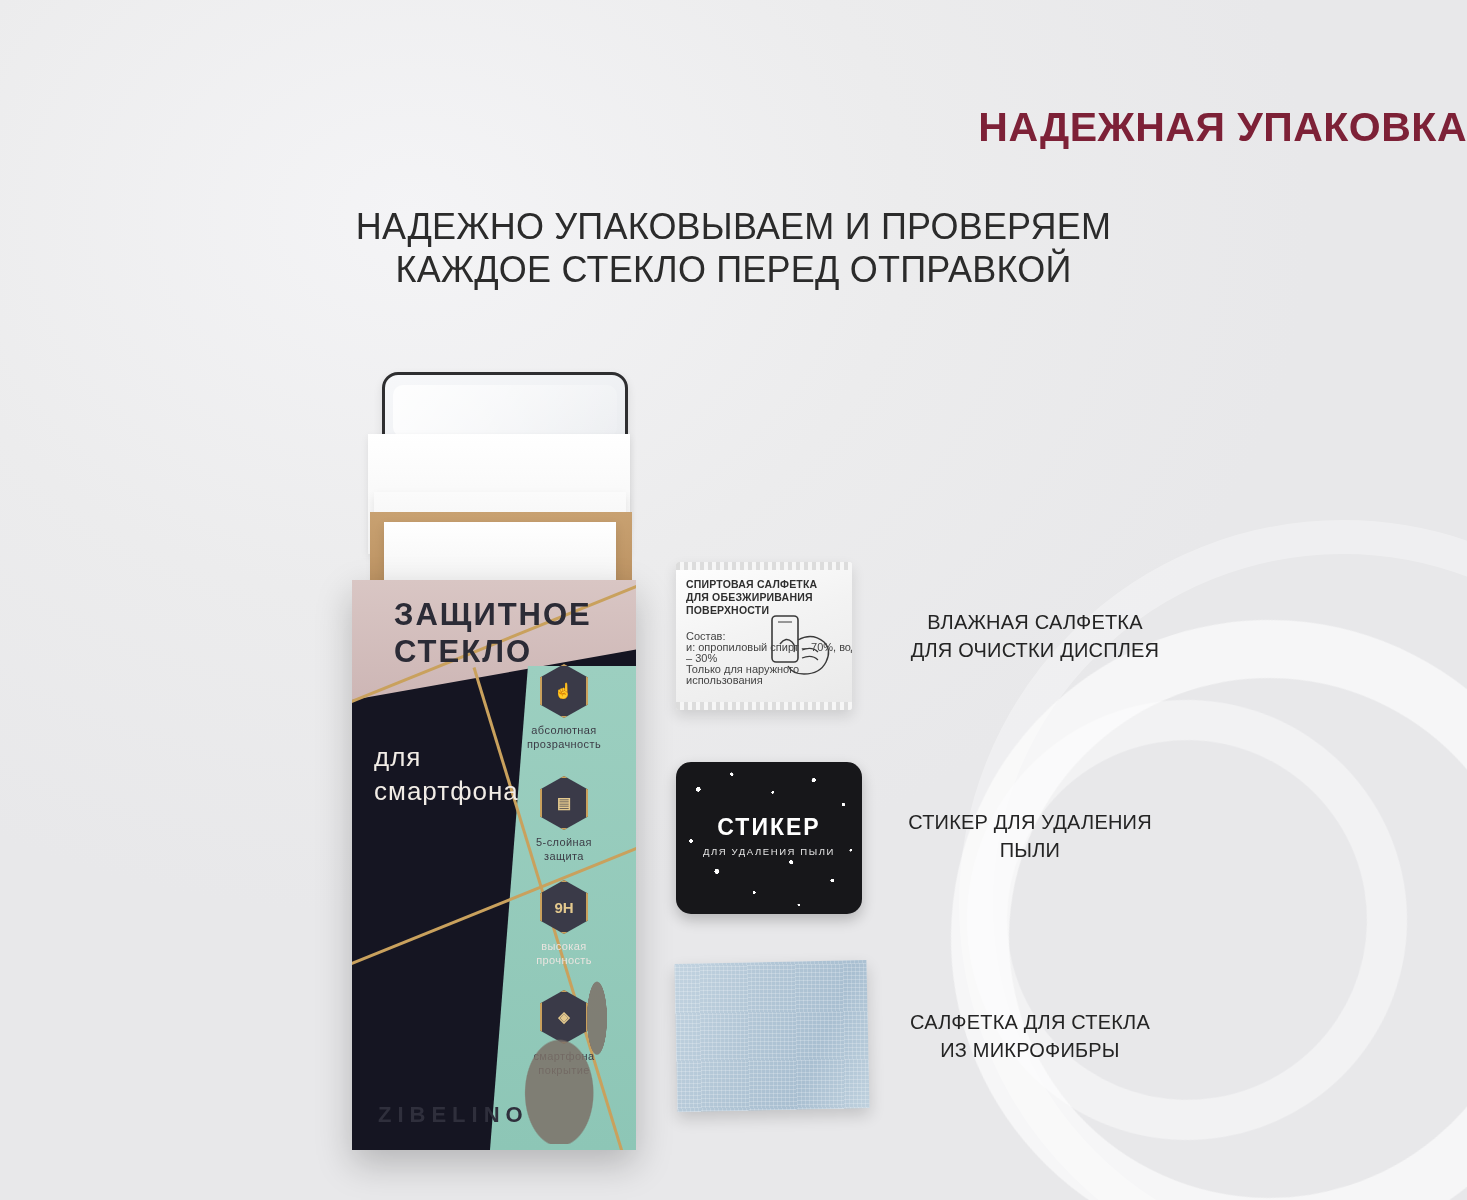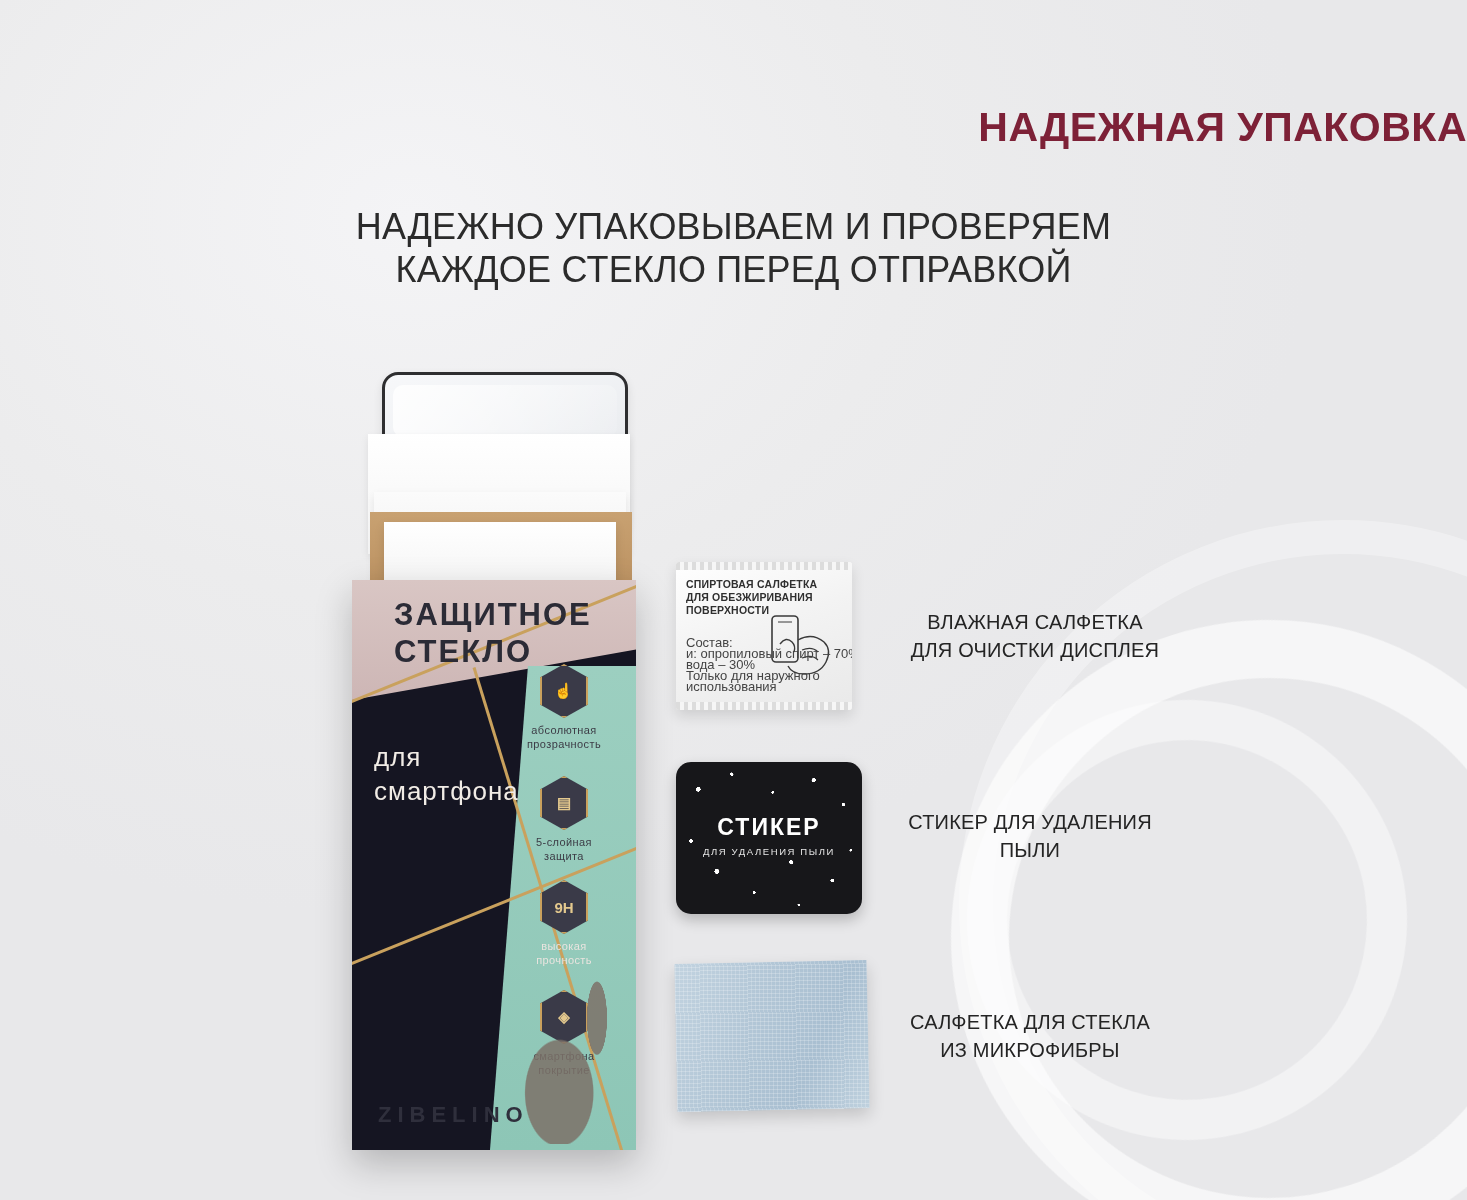--- a/index.html
+++ b/index.html
@@ -303,22 +303,22 @@
     font-size: 10.5px;
     line-height: 13px;
     font-weight: bold;
     color: #2f2f2f;
     letter-spacing: 0.2px;
     width: 172px;
   }
   .wipe-bottom {
     position: absolute;
     left: 10px;
-    bottom: 18px;
-    font-size: 13px;
+    bottom: 24px;
+    font-size: 11px;
     line-height: 11px;
     color: #444;
     width: 178px;
   }
   .wipe-hand {
     position: absolute;
     right: 14px;
     top: 48px;
     width: 84px;
     height: 70px;

